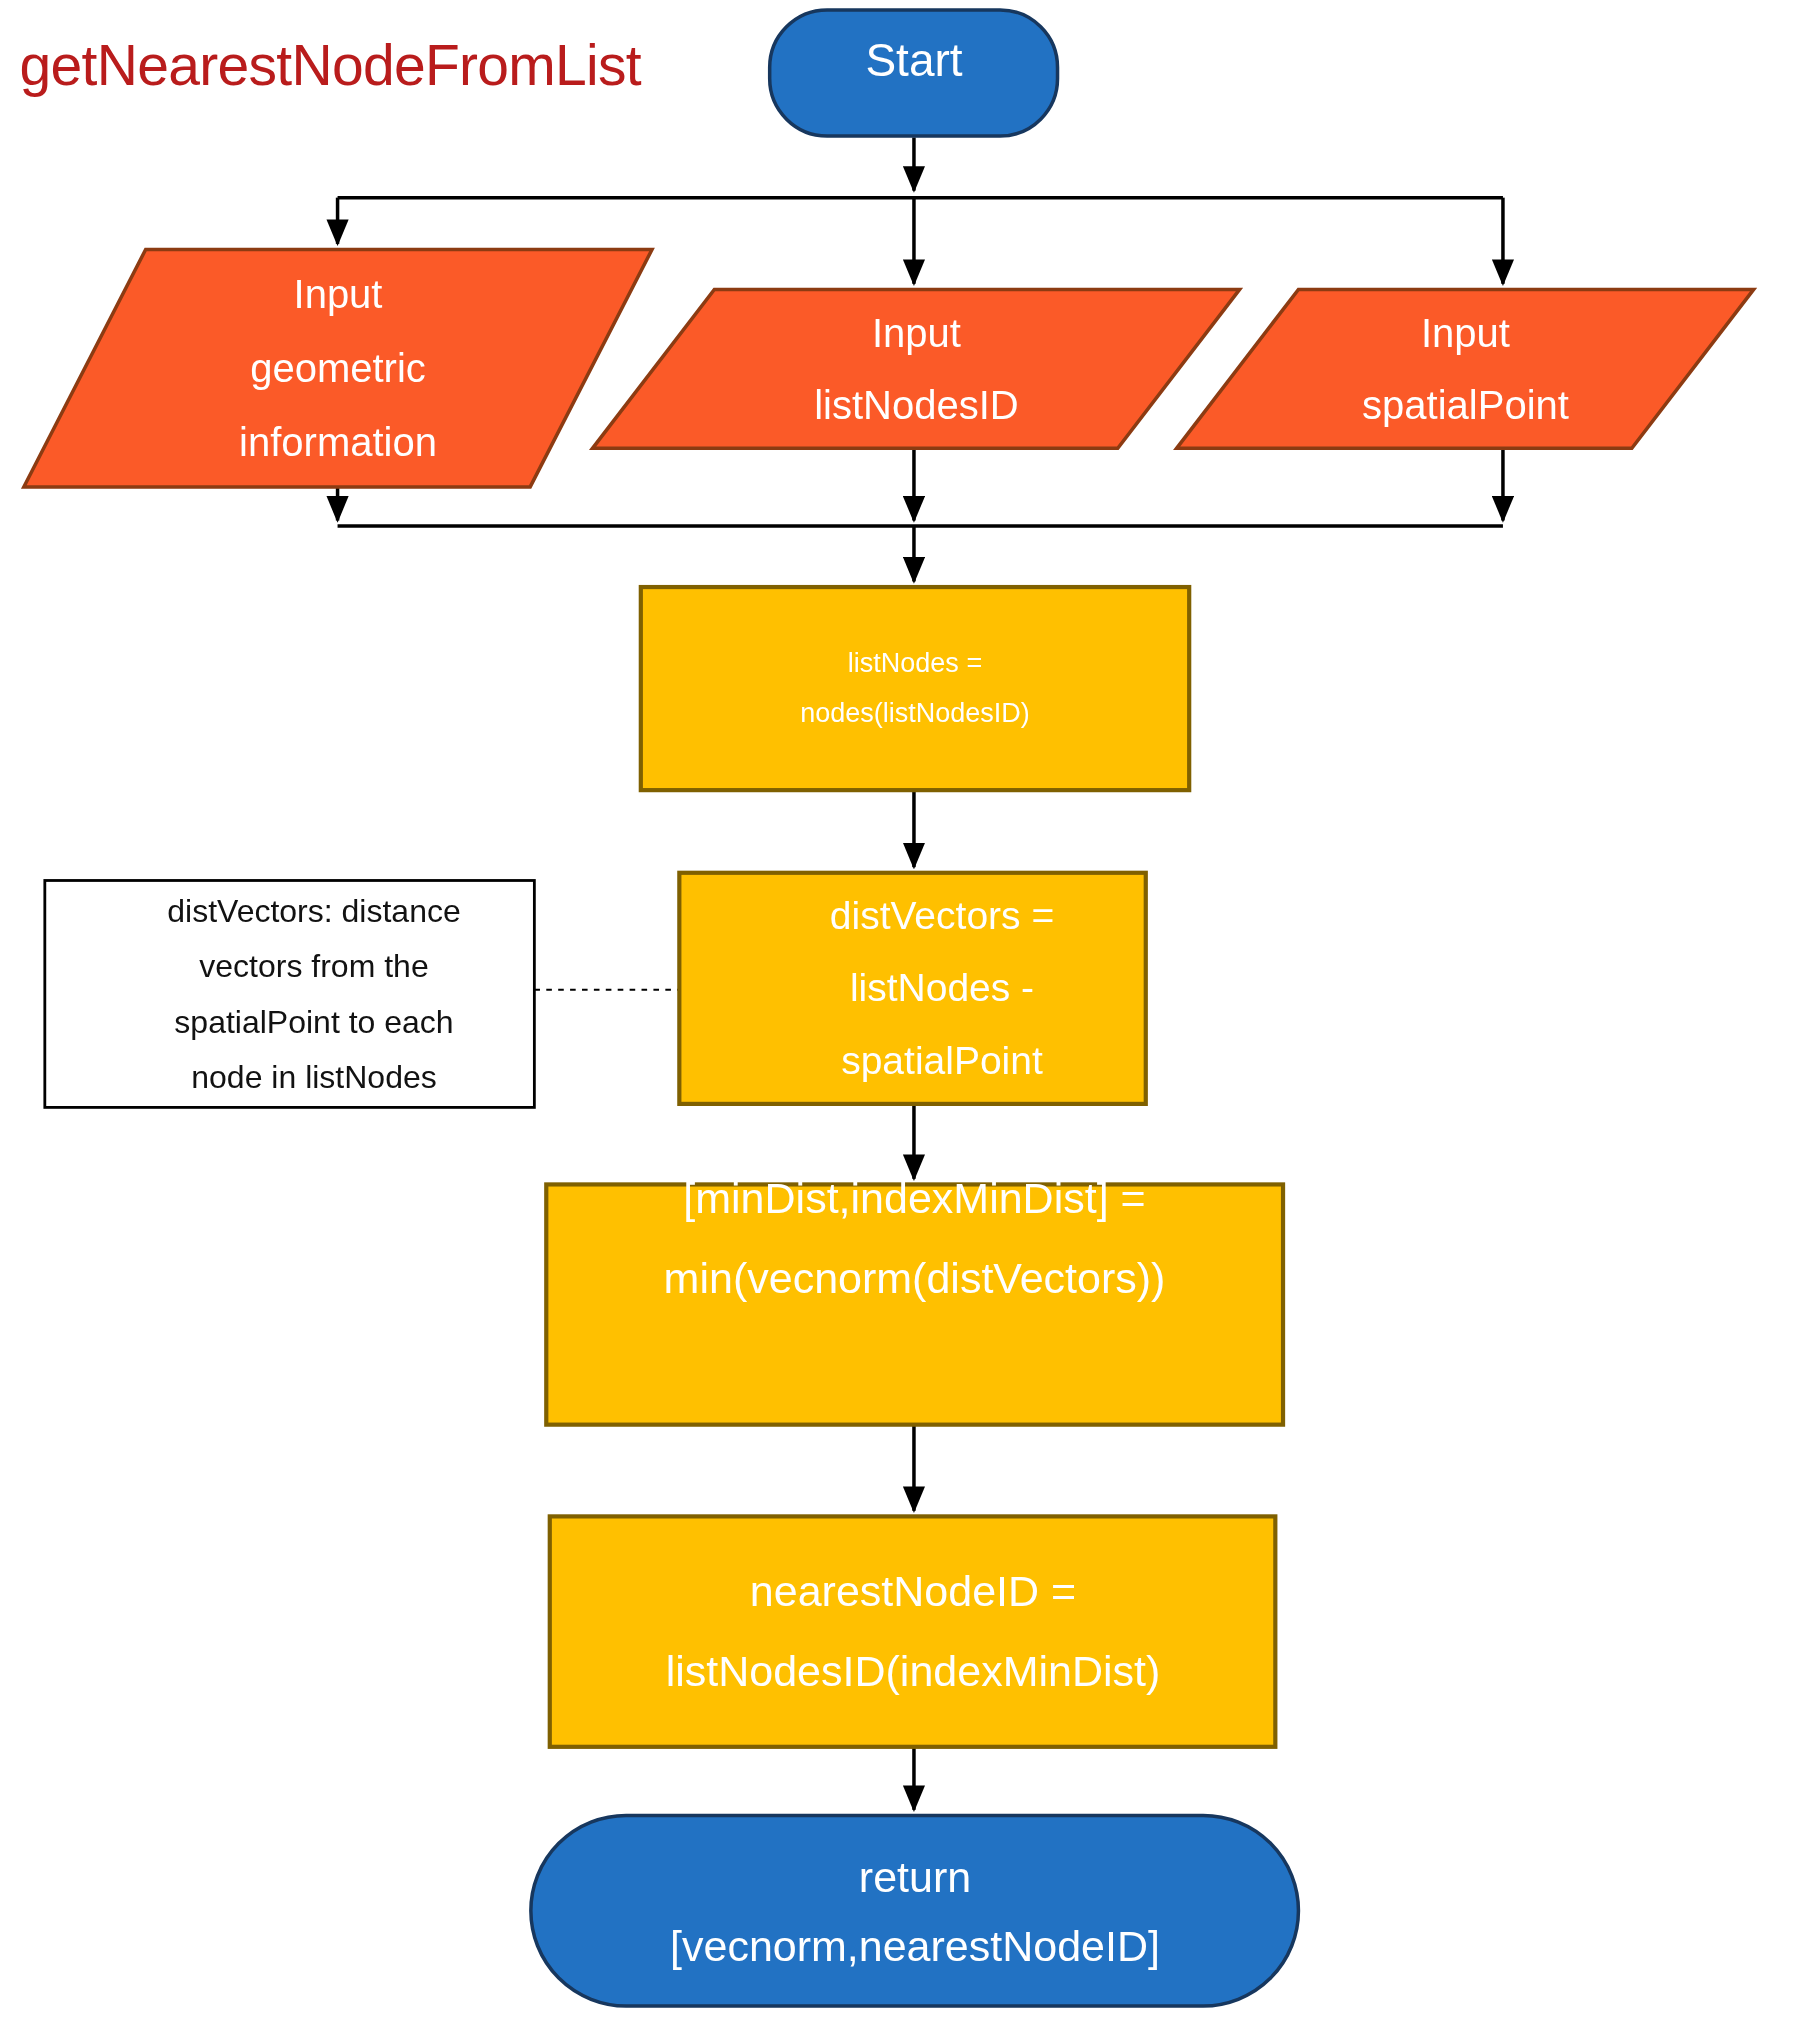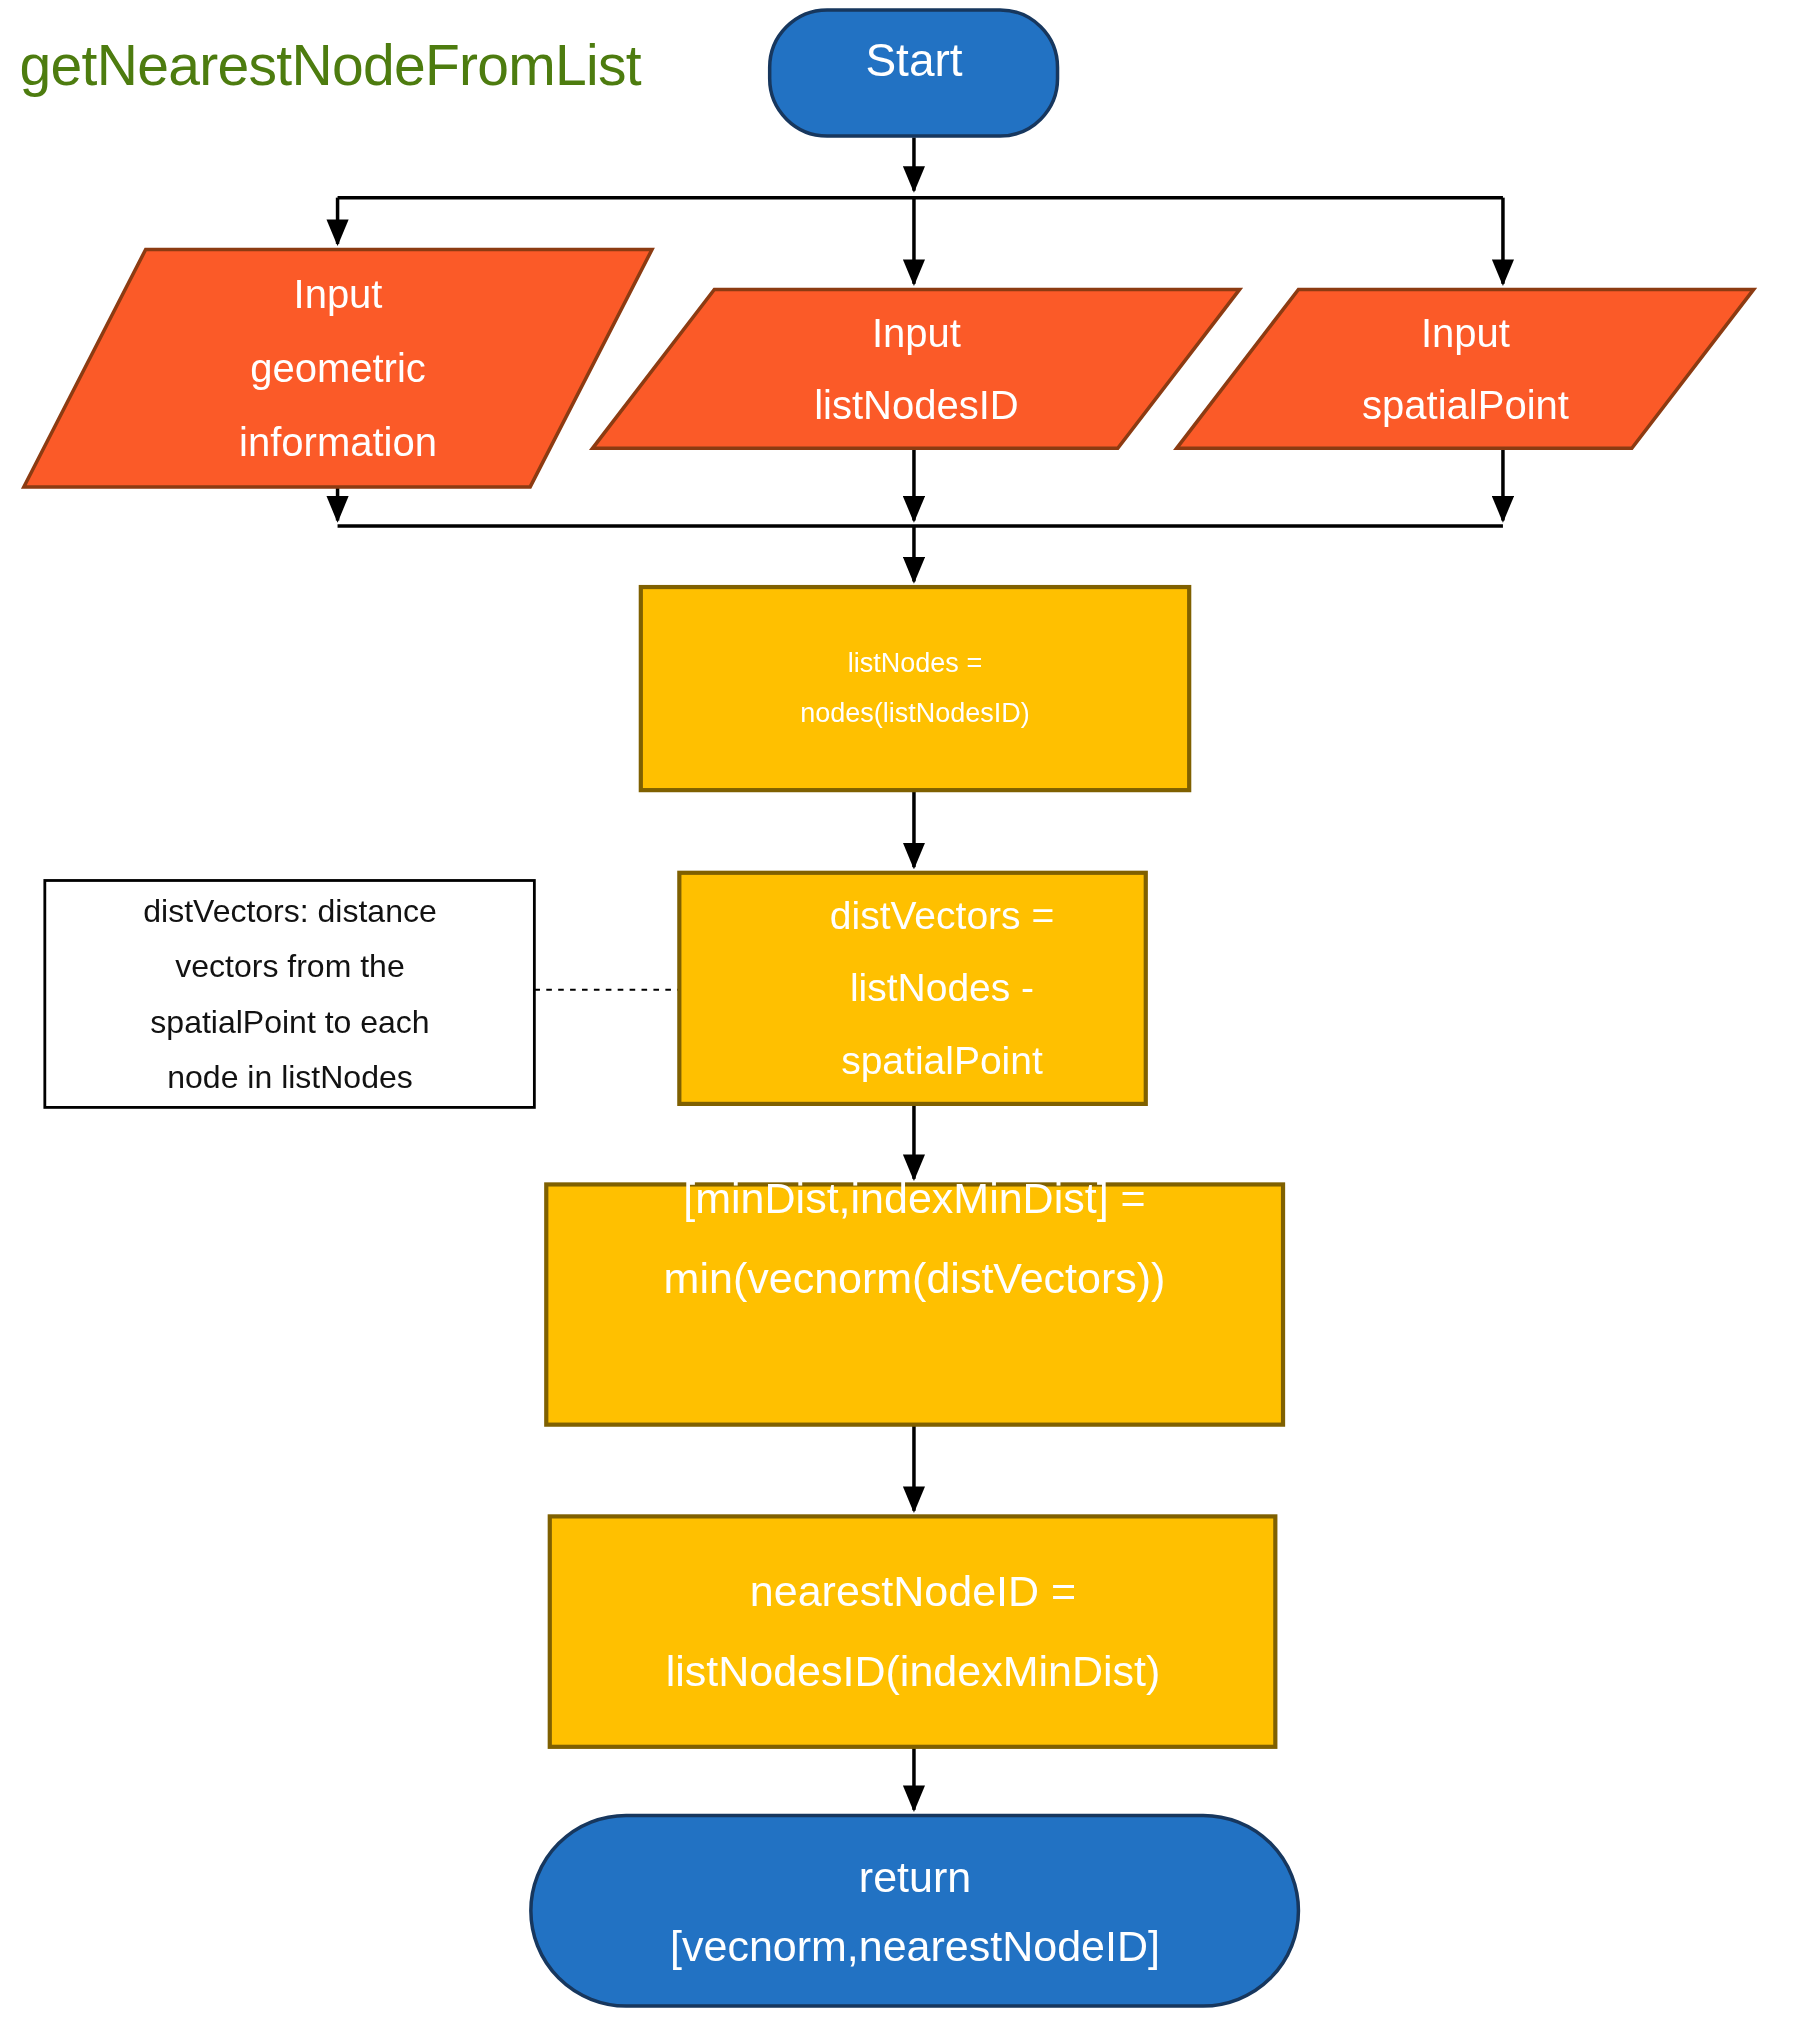--- a/index.html
+++ b/index.html
@@ -29,21 +29,21 @@
     white-space: pre-line;
     color: #ffffff;
     pointer-events: none;
   }
   .page-title {
     position: absolute;
     left: 19.6px;
     top: 34px;
     font-size: 57px;
     line-height: 1.1;
-    color: #4d7c0f;
+    color: #b91c1c;
     letter-spacing: -0.7px;
   }
   .annotation-text {
     color: #121212;
   }
 </style>
 </head>
 <body>
 
 <div class="canvas">
@@ -106,21 +106,21 @@
   <div class="label" style="left:1177px; top:289px; width:577px; height:159px; font-size:40px; line-height:1.8;">Input
 spatialPoint</div>
 
   <div class="label" style="left:641px; top:587px; width:548px; height:203px; font-size:27px; line-height:1.85;">listNodes =
 nodes(listNodesID)</div>
 
   <div class="label" style="left:679px; top:873px; width:526px; height:231px; font-size:39px; line-height:1.85;">distVectors =
 listNodes -
 spatialPoint</div>
 
-  <div class="label annotation-text" style="left:45px; top:881px; width:490px; height:227px; font-size:32px; line-height:1.72;">distVectors: distance
+  <div class="label annotation-text" style="left:45px; top:881px; width:490px; height:227px; font-size:32px; line-height:1.72;padding-left:24px;">distVectors: distance
 vectors from the
 spatialPoint to each
 node in listNodes</div>
 
   <div class="label" style="left:546px; top:1119px; width:737px; height:240px; font-size:43px; line-height:1.85;">[minDist,indexMinDist] =
 min(vecnorm(distVectors))</div>
 
   <div class="label" style="left:550px; top:1517px; width:726px; height:230px; font-size:43px; line-height:1.85;">nearestNodeID =
 listNodesID(indexMinDist)</div>
 

